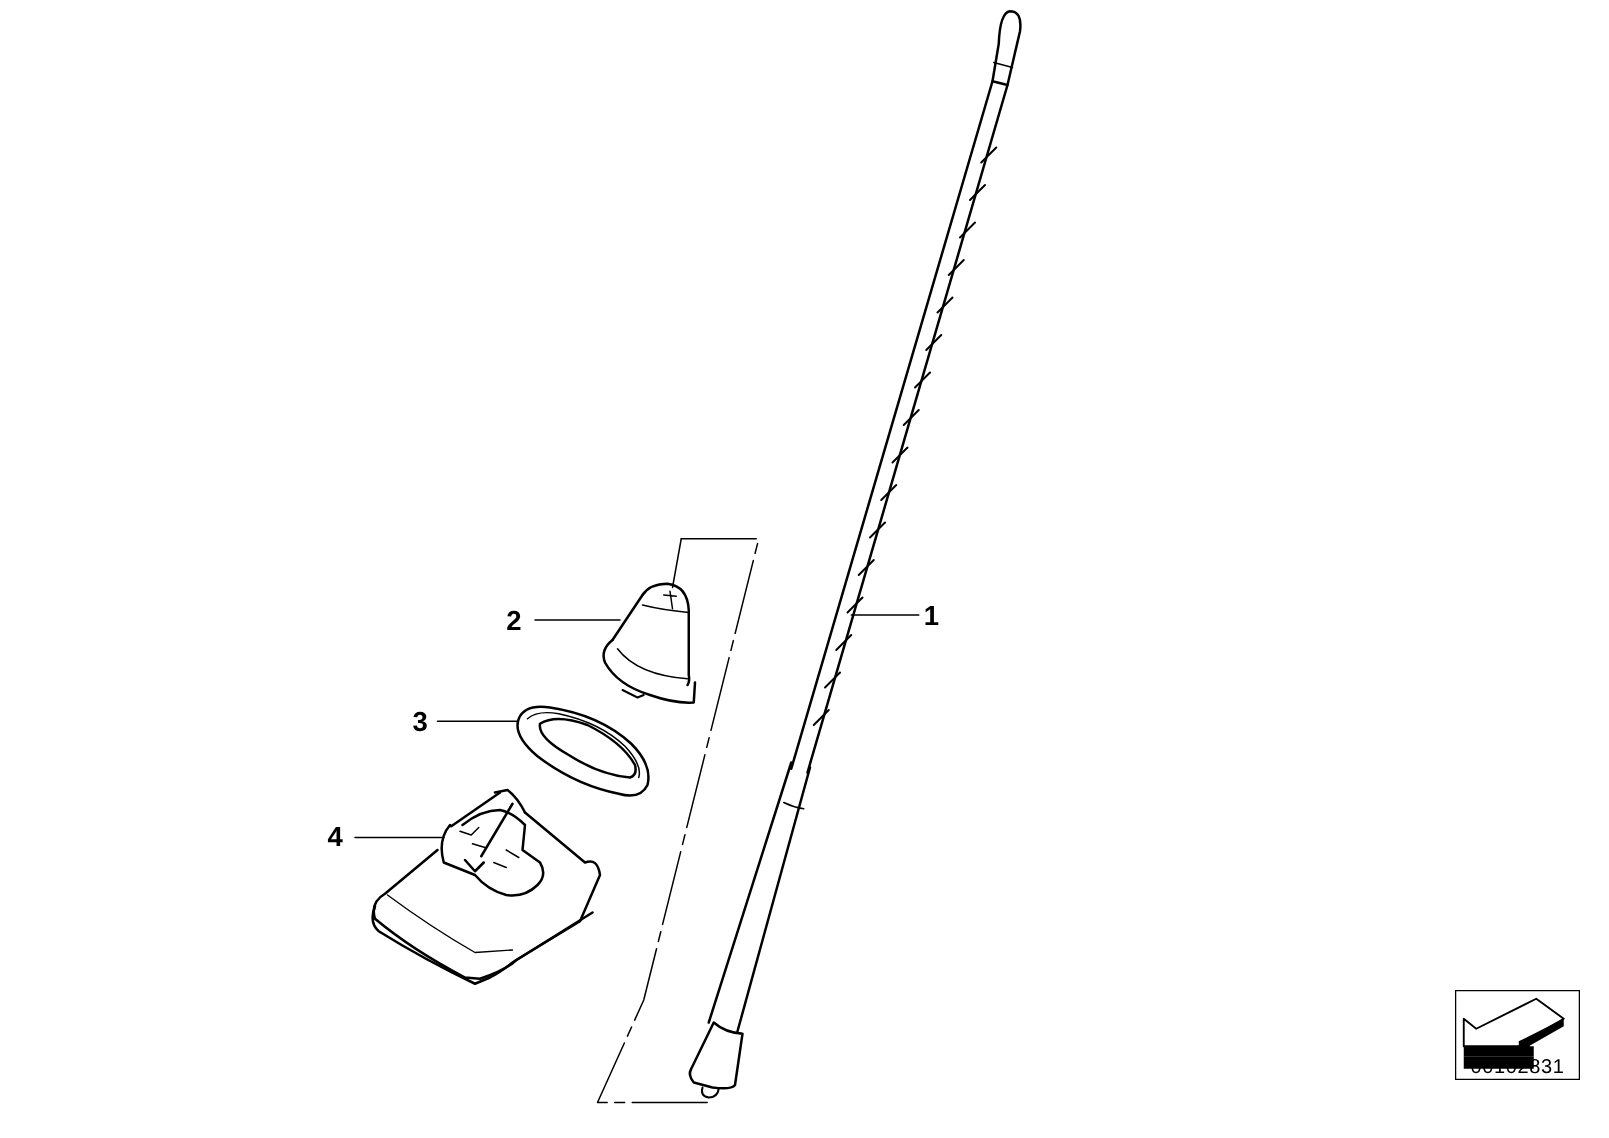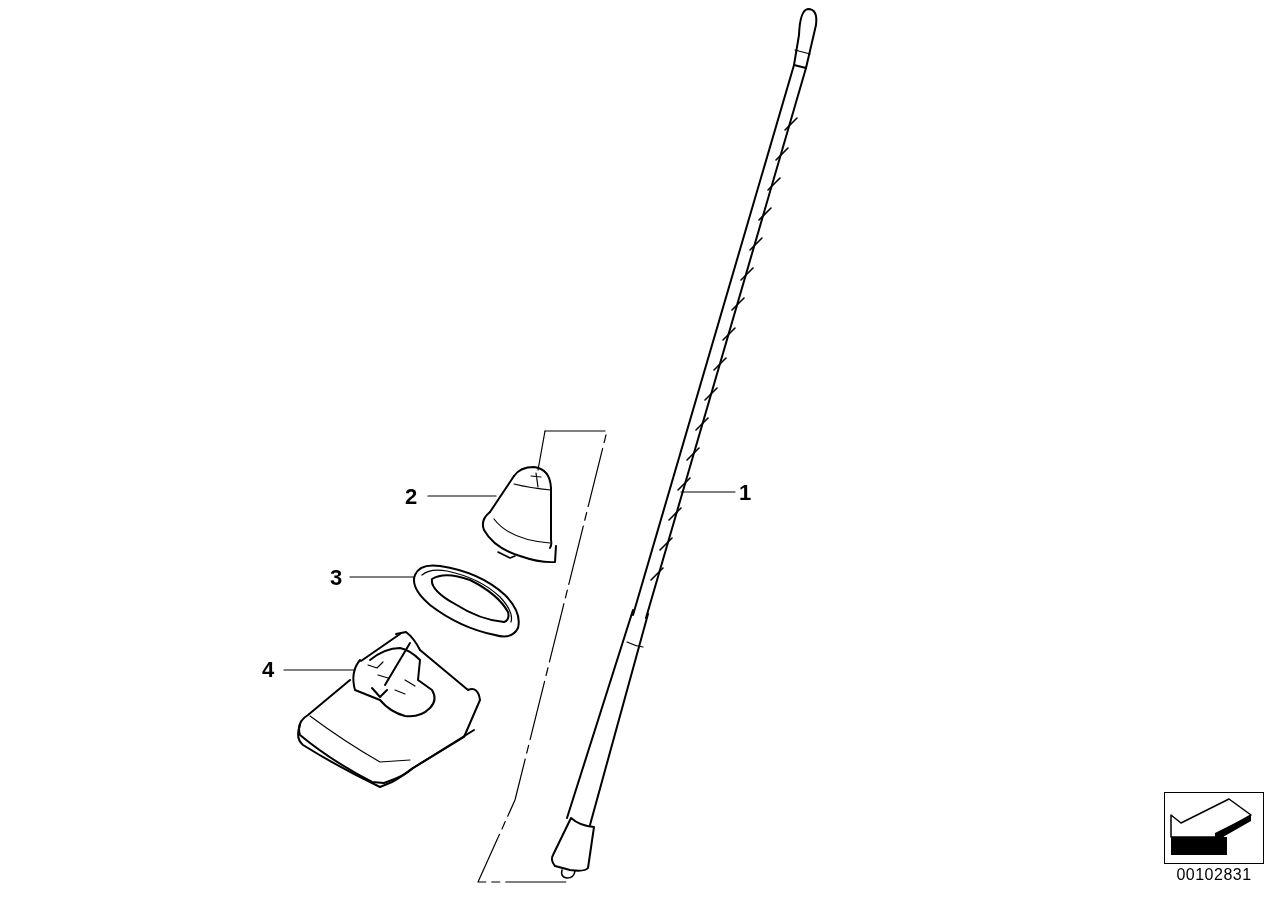--- a/index.html
+++ b/index.html
@@ -1,19 +1,19 @@
 <!DOCTYPE html>
 <html><head>
 <meta charset="utf-8">
 <style>
   html, body { margin: 0; padding: 0; background: #ffffff; }
   body { width: 1287px; height: 910px; position: relative; overflow: hidden; font-family: "Liberation Sans", sans-serif; }
   #diagram { position: absolute; left: 0; top: 0; width: 1287px; height: 910px; }
   .callout-label { position: absolute; font-family: "Liberation Sans", sans-serif; font-weight: bold; font-size: 22px; color: #000; line-height: 1; }
-  .ref-number { position: absolute; left: 1164px; top: 866px; width: 100px; text-align: center; font-family: "Liberation Sans", sans-serif; font-size: 16px; color: #000; letter-spacing: 0.5px; }
+  .ref-number { position: absolute; left: 1164px; top: 845px; width: 100px; text-align: center; font-family: "Liberation Sans", sans-serif; font-size: 16px; color: #000; letter-spacing: 0.5px; }
   .orient-box { position: absolute; left: 1164px; top: 792px; width: 100px; height: 72px; border: 1.5px solid #000; box-sizing: border-box; background: #fff; }
 </style>
 </head>
 <body>
 
 <svg id="diagram" viewBox="0 0 1287 910" xmlns="http://www.w3.org/2000/svg">
   <g fill="none" stroke="#000" stroke-linecap="round" stroke-linejoin="round">
 
     <g stroke-width="1.2" stroke-dasharray="60 6 8 6">
       <polyline points="545,431 607,431 515,800 478,882 566,882"></polyline>

